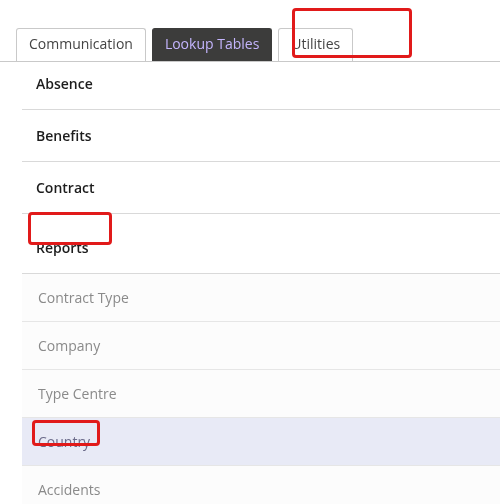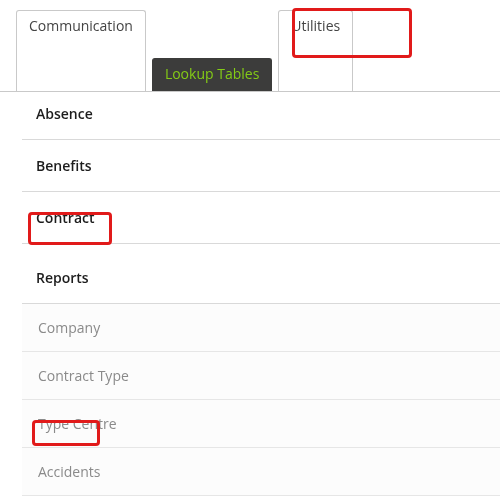--- a/index.html
+++ b/index.html
@@ -7,42 +7,41 @@
     font-family: "Segoe UI", "Open Sans", Arial, sans-serif;
     background: #ffffff;
     width: 500px;
     height: 504px;
     overflow: hidden;
     position: relative;
   }
   .tabs {
     display: flex;
     gap: 6px;
-    padding: 10px 16px 0 16px;
+    padding: 28px 16px 0 16px;
     border-bottom: 1px solid #c9c9c9;
     background: #fff;
   }
   .tab {
     border: 1px solid #c9c9c9;
     border-bottom: none;
     background: #ffffff;
     color: #444;
     font-size: 14px;
     padding: 7px 12px 8px 12px;
     border-radius: 3px 3px 0 0;
     cursor: pointer;
     user-select: none;
     line-height: 1.2;
     white-space: nowrap;
   }
   .tab.active {
     background: #3c3c3b;
-    color: #84cc16;
+    color: #c4b5fd;
     border-color: #3c3c3b;
-    margin-top: 48px;
   }
   .highlight-red {
     position: absolute;
     border: 3px solid #e11a1a;
     border-radius: 4px;
     pointer-events: none;
   }
   .hl-tab    { top: 8px;  left: 292px; width: 120px; height: 50px; }
   .hl-contract { top: 212px; left: 28px; width: 84px; height: 33px; }
   .hl-country  { top: 420px; left: 32px; width: 68px; height: 26px; }
@@ -82,21 +81,22 @@
   <div class="tab active">Lookup Tables</div>
   <div class="tab">Utilities</div>
 </div>
 
 <div class="content">
   <div class="section-head first">Absence</div>
   <div class="section-head">Benefits</div>
   <div class="section-head">Contract</div>
   <div class="section-head after-gap">Reports</div>
 
+  <div class="subitem">Contract Type</div>
   <div class="subitem">Company</div>
-  <div class="subitem">Contract Type</div>
   <div class="subitem">Type Centre</div>
+  <div class="subitem selected">Country</div>
   <div class="subitem">Accidents</div>
 </div>
 
 <div class="highlight-red hl-tab"></div>
 <div class="highlight-red hl-contract"></div>
 <div class="highlight-red hl-country"></div>
 
 </body></html>

